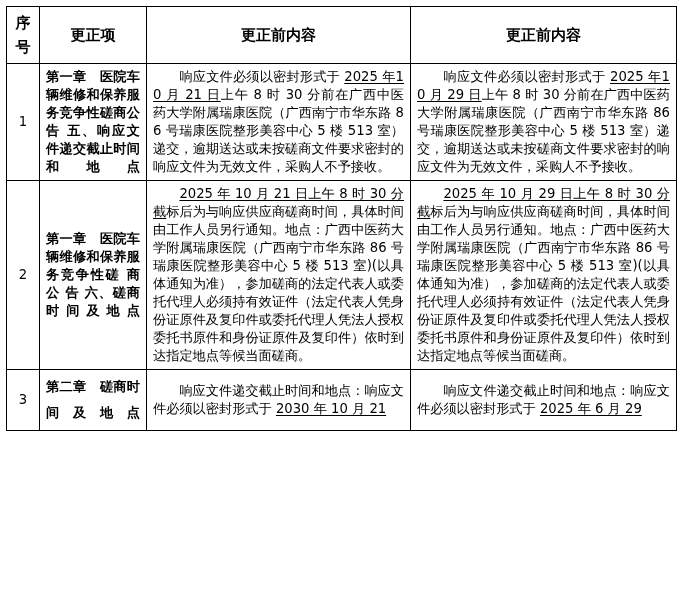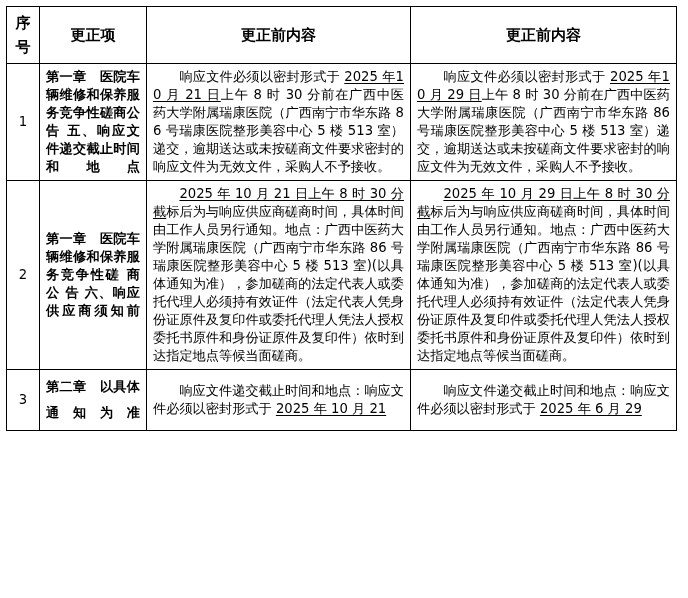--- a/index.html
+++ b/index.html
@@ -128,27 +128,27 @@
 
       <tr class="row-1">
         <td class="cell-no">1</td>
         <td class="cell-item">第一章　医院车辆维修和保养服务竞争性磋商公告 五、响应文件递交截止时间和地点</td>
         <td class="cell-content indent-1"><span>响应文件必须以密封形式于 </span><u class="u-date">2025 年10 月 21 日</u><span>上午 8 时 30 分前在广西中医药大学附属瑞康医院（广西南宁市华东路 86 号瑞康医院整形美容中心 5 楼 513 室）递交，逾期送达或未按磋商文件要求密封的响应文件为无效文件，采购人不予接收。</span></td>
         <td class="cell-content indent-1"><span>响应文件必须以密封形式于 </span><u class="u-date">2025 年10 月 29 日</u><span>上午 8 时 30 分前在广西中医药大学附属瑞康医院（广西南宁市华东路 86 号瑞康医院整形美容中心 5 楼 513 室）递交，逾期送达或未按磋商文件要求密封的响应文件为无效文件，采购人不予接收。</span></td>
       </tr>
 
       <tr class="row-2">
         <td class="cell-no">2</td>
-        <td class="cell-item">第一章　医院车辆维修和保养服务竞争性磋 商 公 告 六、响应供应商须知前</td>
+        <td class="cell-item">第一章　医院车辆维修和保养服务竞争性磋 商 公 告 六、磋商时间及地点</td>
         <td class="cell-content indent-1"><span></span><u class="u-date">2025 年 10 月 21 日上午 8 时 30 分截</u><span>标后为与响应供应商磋商时间，具体时间由工作人员另行通知。地点：广西中医药大学附属瑞康医院（广西南宁市华东路 86 号瑞康医院整形美容中心 5 楼 513 室)(以具体通知为准），参加磋商的法定代表人或委托代理人必须持有效证件（法定代表人凭身份证原件及复印件或委托代理人凭法人授权委托书原件和身份证原件及复印件）依时到达指定地点等候当面磋商。</span></td>
         <td class="cell-content indent-1"><span></span><u class="u-date">2025 年 10 月 29 日上午 8 时 30 分截</u><span>标后为与响应供应商磋商时间，具体时间由工作人员另行通知。地点：广西中医药大学附属瑞康医院（广西南宁市华东路 86 号瑞康医院整形美容中心 5 楼 513 室)(以具体通知为准），参加磋商的法定代表人或委托代理人必须持有效证件（法定代表人凭身份证原件及复印件或委托代理人凭法人授权委托书原件和身份证原件及复印件）依时到达指定地点等候当面磋商。</span></td>
       </tr>
 
       <tr class="row-3">
         <td class="cell-no">3</td>
-        <td class="cell-item">第二章　以具体通知为准</td>
-        <td class="cell-content indent-1"><span>响应文件递交截止时间和地点：响应文件必须以密封形式于 </span><u class="u-date">2025 年 10 月 21</u><span></span></td>
+        <td class="cell-item">第二章　磋商时间及地点</td>
+        <td class="cell-content indent-1"><span>响应文件递交截止时间和地点：响应文件必须以密封形式于 </span><u class="u-date">2030 年 10 月 21</u><span></span></td>
         <td class="cell-content indent-1"><span>响应文件递交截止时间和地点：响应文件必须以密封形式于 </span><u class="u-date">2025 年 6 月 29</u><span></span></td>
       </tr>
     </tbody>
   </table>
 
 </div>
 
 </body></html>

